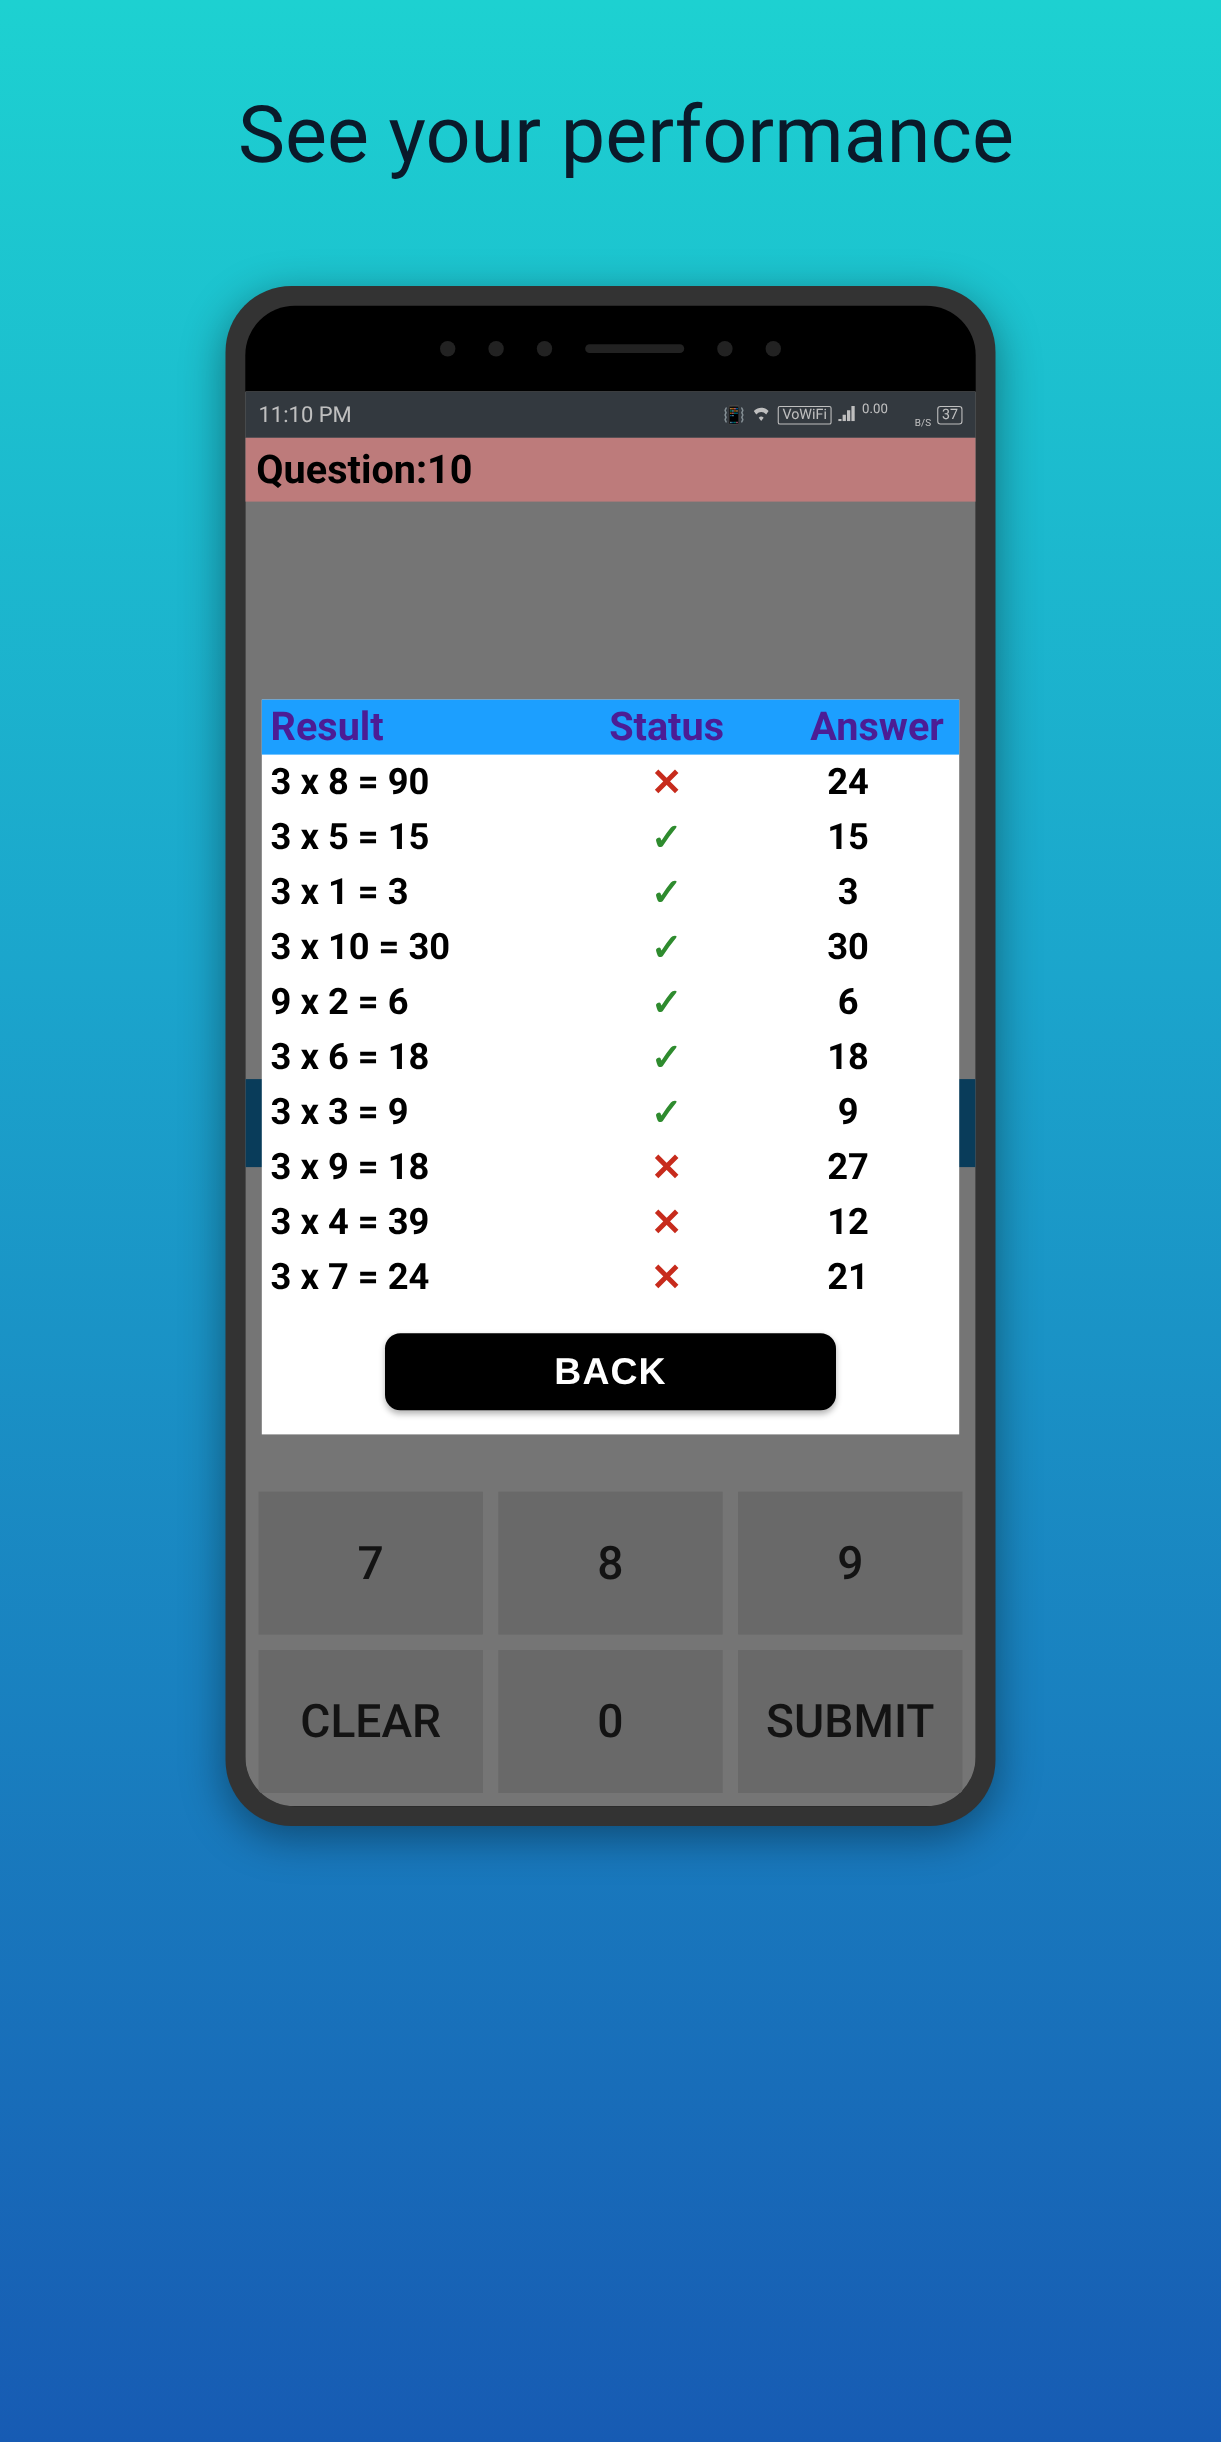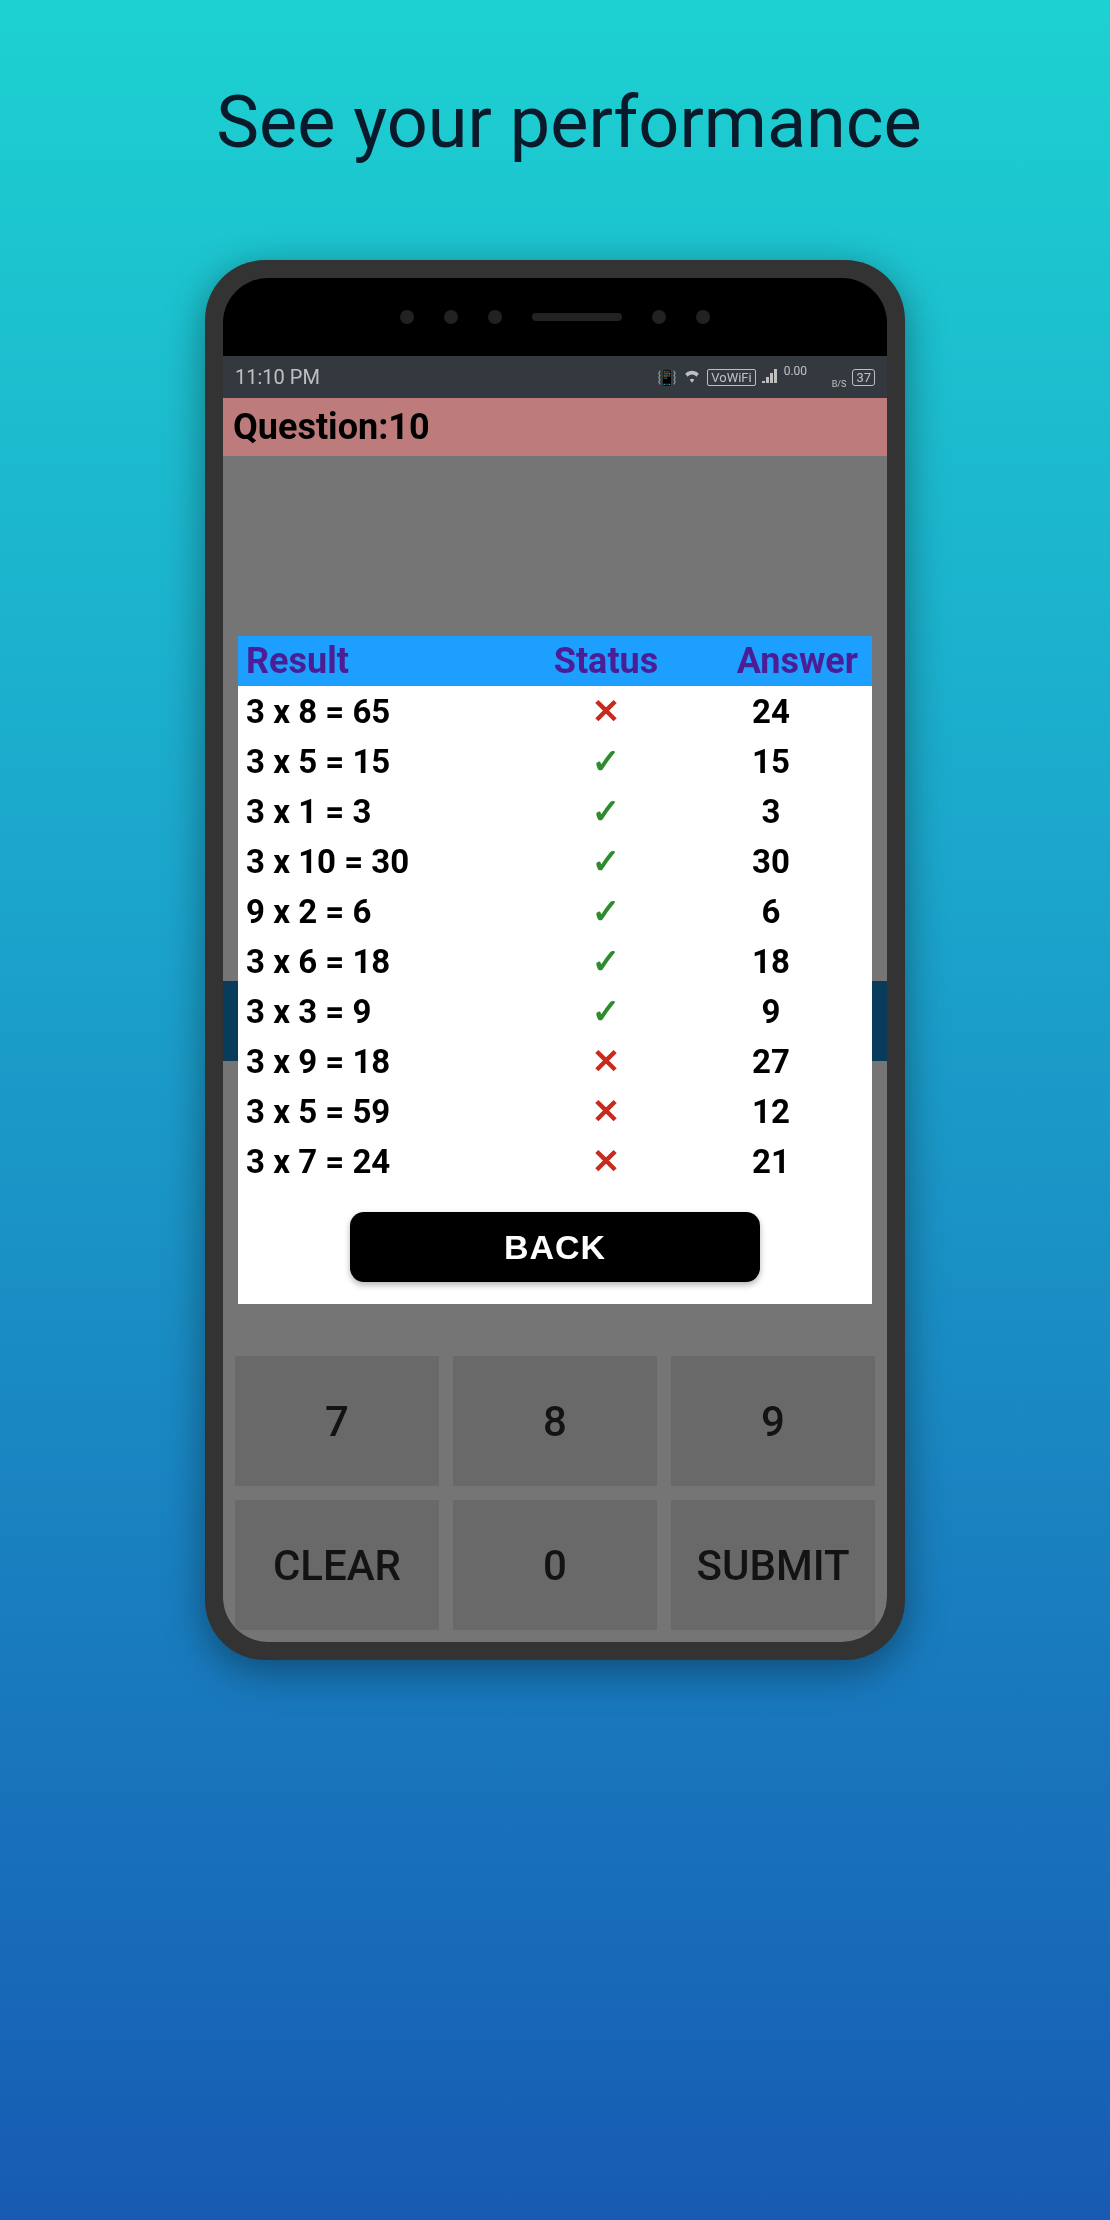--- a/index.html
+++ b/index.html
@@ -222,21 +222,21 @@
       <div class="dim-overlay"></div>
 
       <div class="results-dialog">
         <div class="results-header">
           <div>Result</div>
           <div>Status</div>
           <div>Answer</div>
         </div>
         <div class="results-body" id="results-body">
             <div class="result-row">
-              <div>3 x 8 = 65</div>
+              <div>3 x 8 = 90</div>
               <div class="status-cell cross">✕</div>
               <div class="answer-cell">24</div>
             </div>
             <div class="result-row">
               <div>3 x 5 = 15</div>
               <div class="status-cell check">✓</div>
               <div class="answer-cell">15</div>
             </div>
             <div class="result-row">
               <div>3 x 1 = 3</div>
@@ -262,21 +262,21 @@
               <div>3 x 3 = 9</div>
               <div class="status-cell check">✓</div>
               <div class="answer-cell">9</div>
             </div>
             <div class="result-row">
               <div>3 x 9 = 18</div>
               <div class="status-cell cross">✕</div>
               <div class="answer-cell">27</div>
             </div>
             <div class="result-row">
-              <div>3 x 5 = 59</div>
+              <div>3 x 4 = 39</div>
               <div class="status-cell cross">✕</div>
               <div class="answer-cell">12</div>
             </div>
             <div class="result-row">
               <div>3 x 7 = 24</div>
               <div class="status-cell cross">✕</div>
               <div class="answer-cell">21</div>
             </div>
           </div>
         <button class="back-btn">BACK</button>

